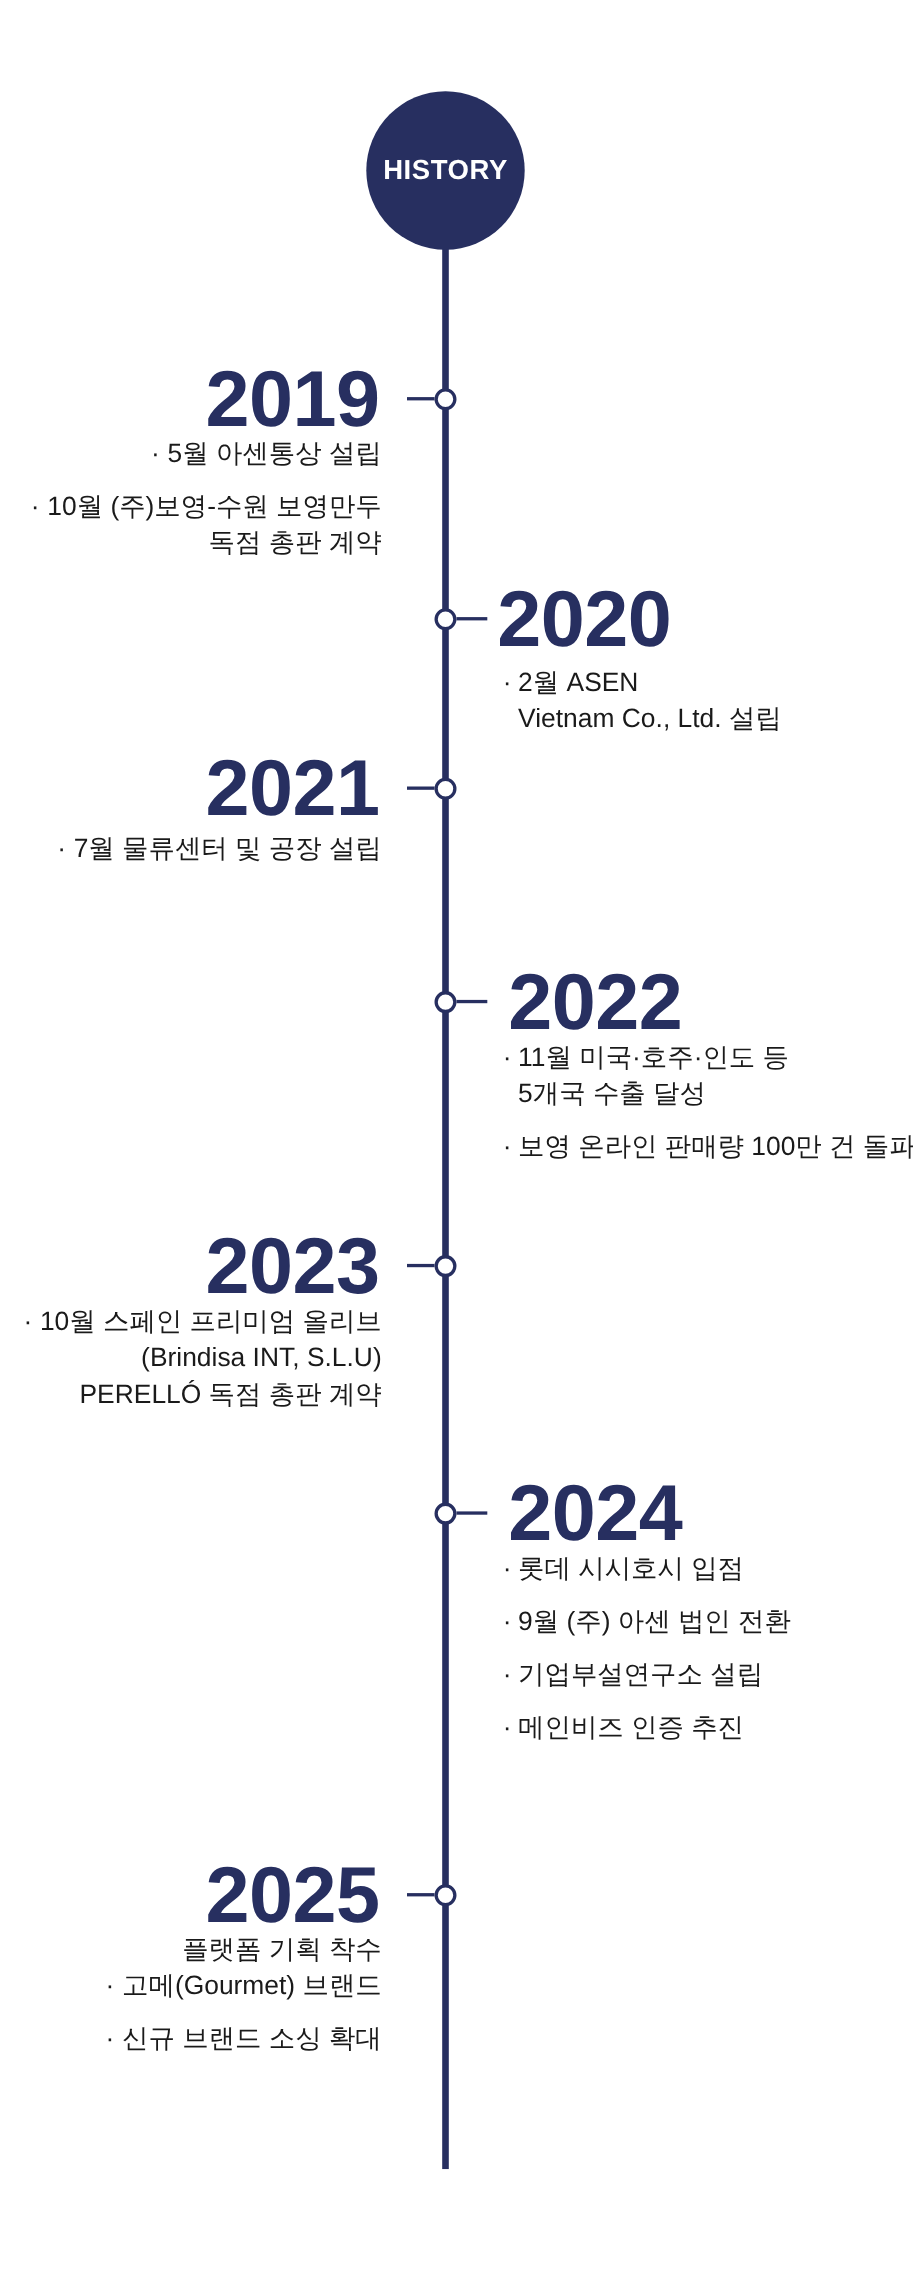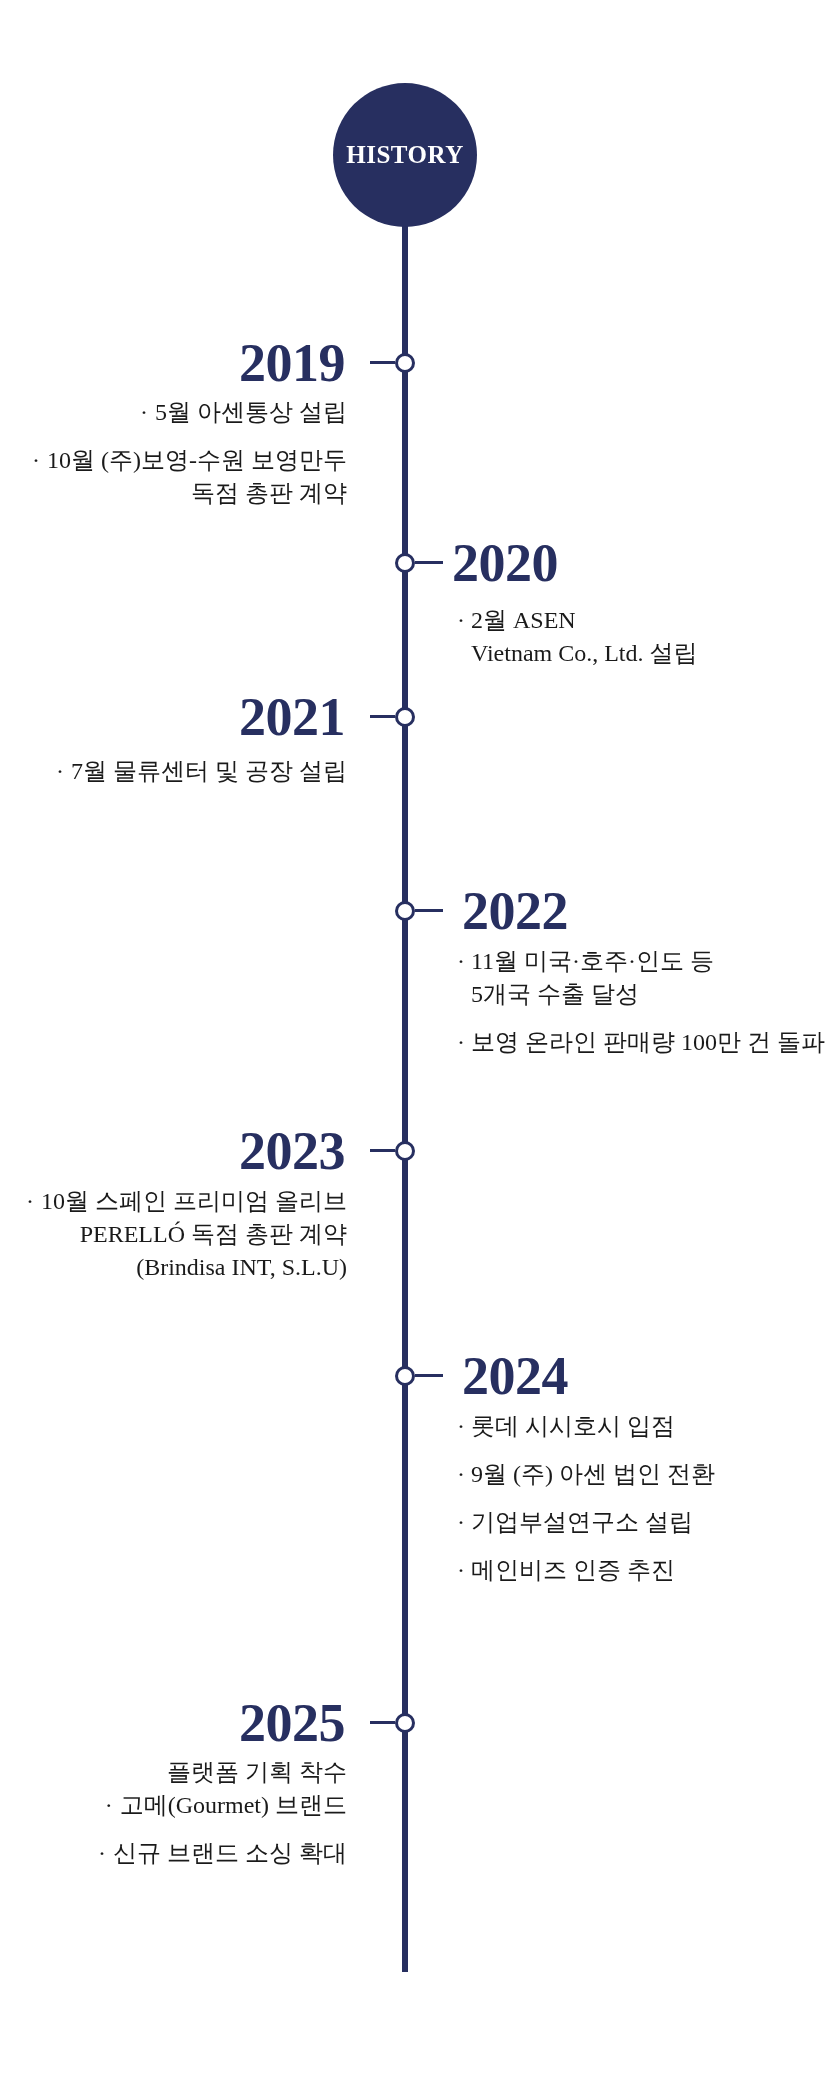--- a/index.html
+++ b/index.html
@@ -1,21 +1,21 @@
 <!DOCTYPE html>
 <html style="--navy: #272F60; --body: #1A1A1A;"><head>
 <meta charset="utf-8">
 <style>
   html,body { margin:0; padding:0; background:#ffffff; }
   #stage {
     position:relative;
     width:830px; height:1972px;
     background:#ffffff;
     overflow:hidden;
-    font-family:Liberation Serif, serif;
+    font-family:Liberation Sans, sans-serif;
   }
   .timeline-line {
     position:absolute;
     left:402px; top:160px;
     width:6px; height:1840px;
     background:var(--navy);
     z-index:1;
   }
   .history-badge {
     position:absolute;
@@ -23,21 +23,21 @@
     width:144px; height:144px;
     border-radius:50%;
     background:var(--navy);
     color:#ffffff;
     display:flex; align-items:center; justify-content:center;
     font-size:25px; font-weight:600; letter-spacing:0.5px;
     z-index:3;
   }
   .year {
     position:absolute;
-    font-size:54px; font-weight:800;
+    font-size:72px; font-weight:800;
     line-height:56px;
     color:var(--navy);
     white-space:nowrap;
     letter-spacing:-0.5px;
     z-index:2;
   }
   .connector {
     position:absolute;
     height:3px;
     background:var(--navy);
@@ -133,22 +133,22 @@
       </div>
   </div>
 
   <div class="milestone side-left">
     <div class="year" style="top: 1123px; right: 485px;">2023</div>
     <div class="connector" style="top: 1149px; left: 370px; width: 25px;"></div>
     <div class="node" style="top: 1141px;"></div>
     <div class="items" style="top: 1185px; right: 483px;">
         <div class="item">
           <div class="line"><span class="bullet">·</span><span class="line-text">10월 스페인 프리미엄 올리브</span></div>
+          <div class="line">(Brindisa INT, S.L.U)</div>
           <div class="line">PERELLÓ 독점 총판 계약</div>
-          <div class="line">(Brindisa INT, S.L.U)</div>
         </div>
       </div>
   </div>
 
   <div class="milestone side-right">
     <div class="year" style="top: 1348px; left: 462px;">2024</div>
     <div class="connector" style="top: 1374px; left: 415px; width: 28px;"></div>
     <div class="node" style="top: 1366px;"></div>
     <div class="items" style="top: 1410px; left: 457px;">
         <div class="item">

